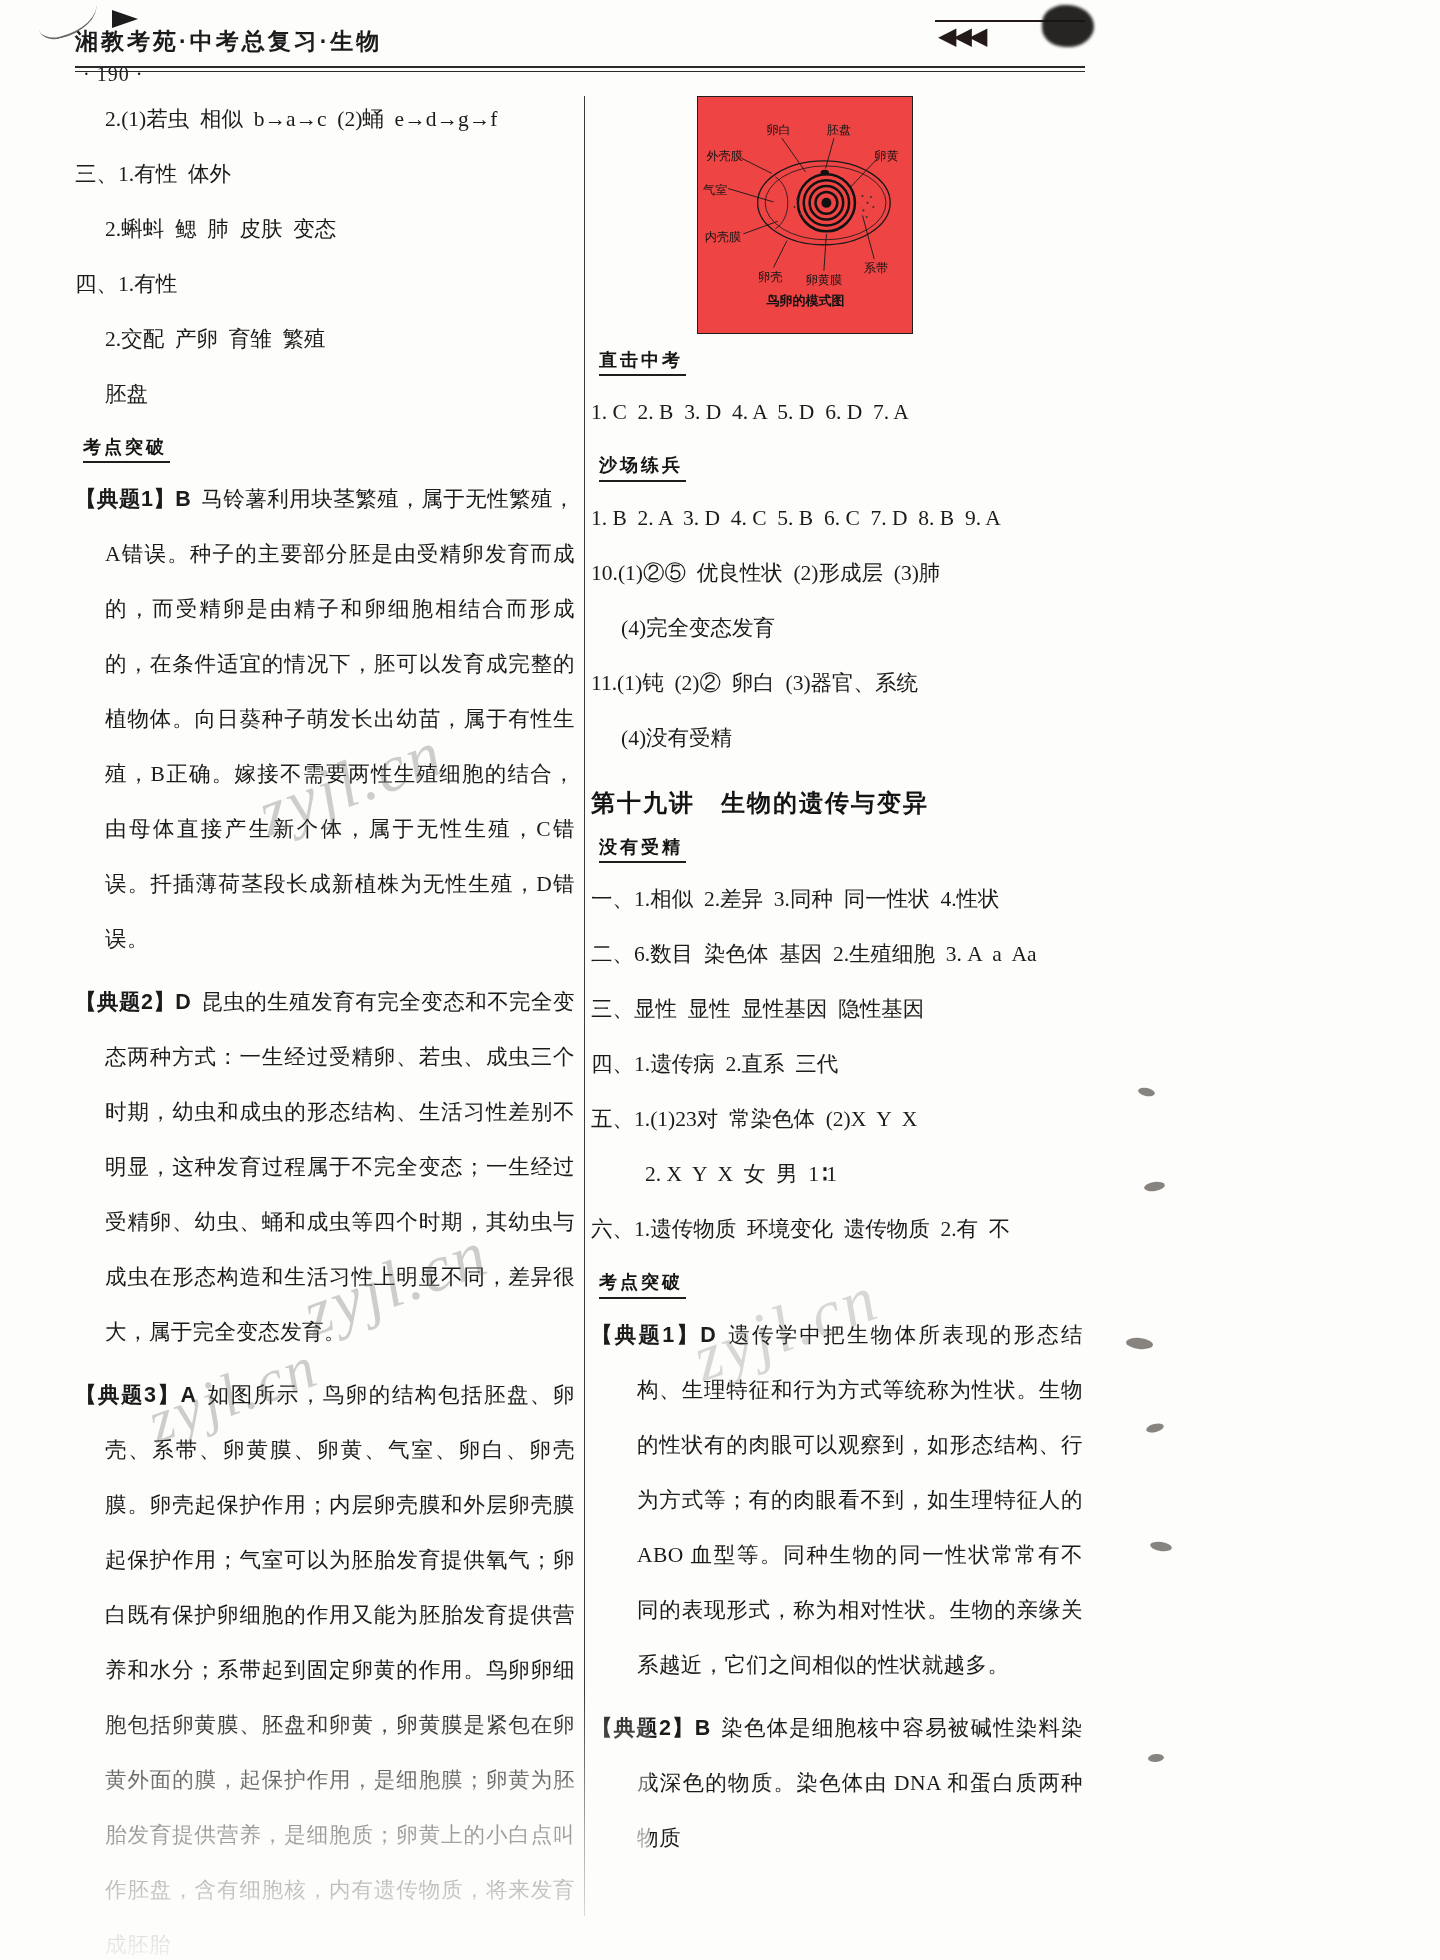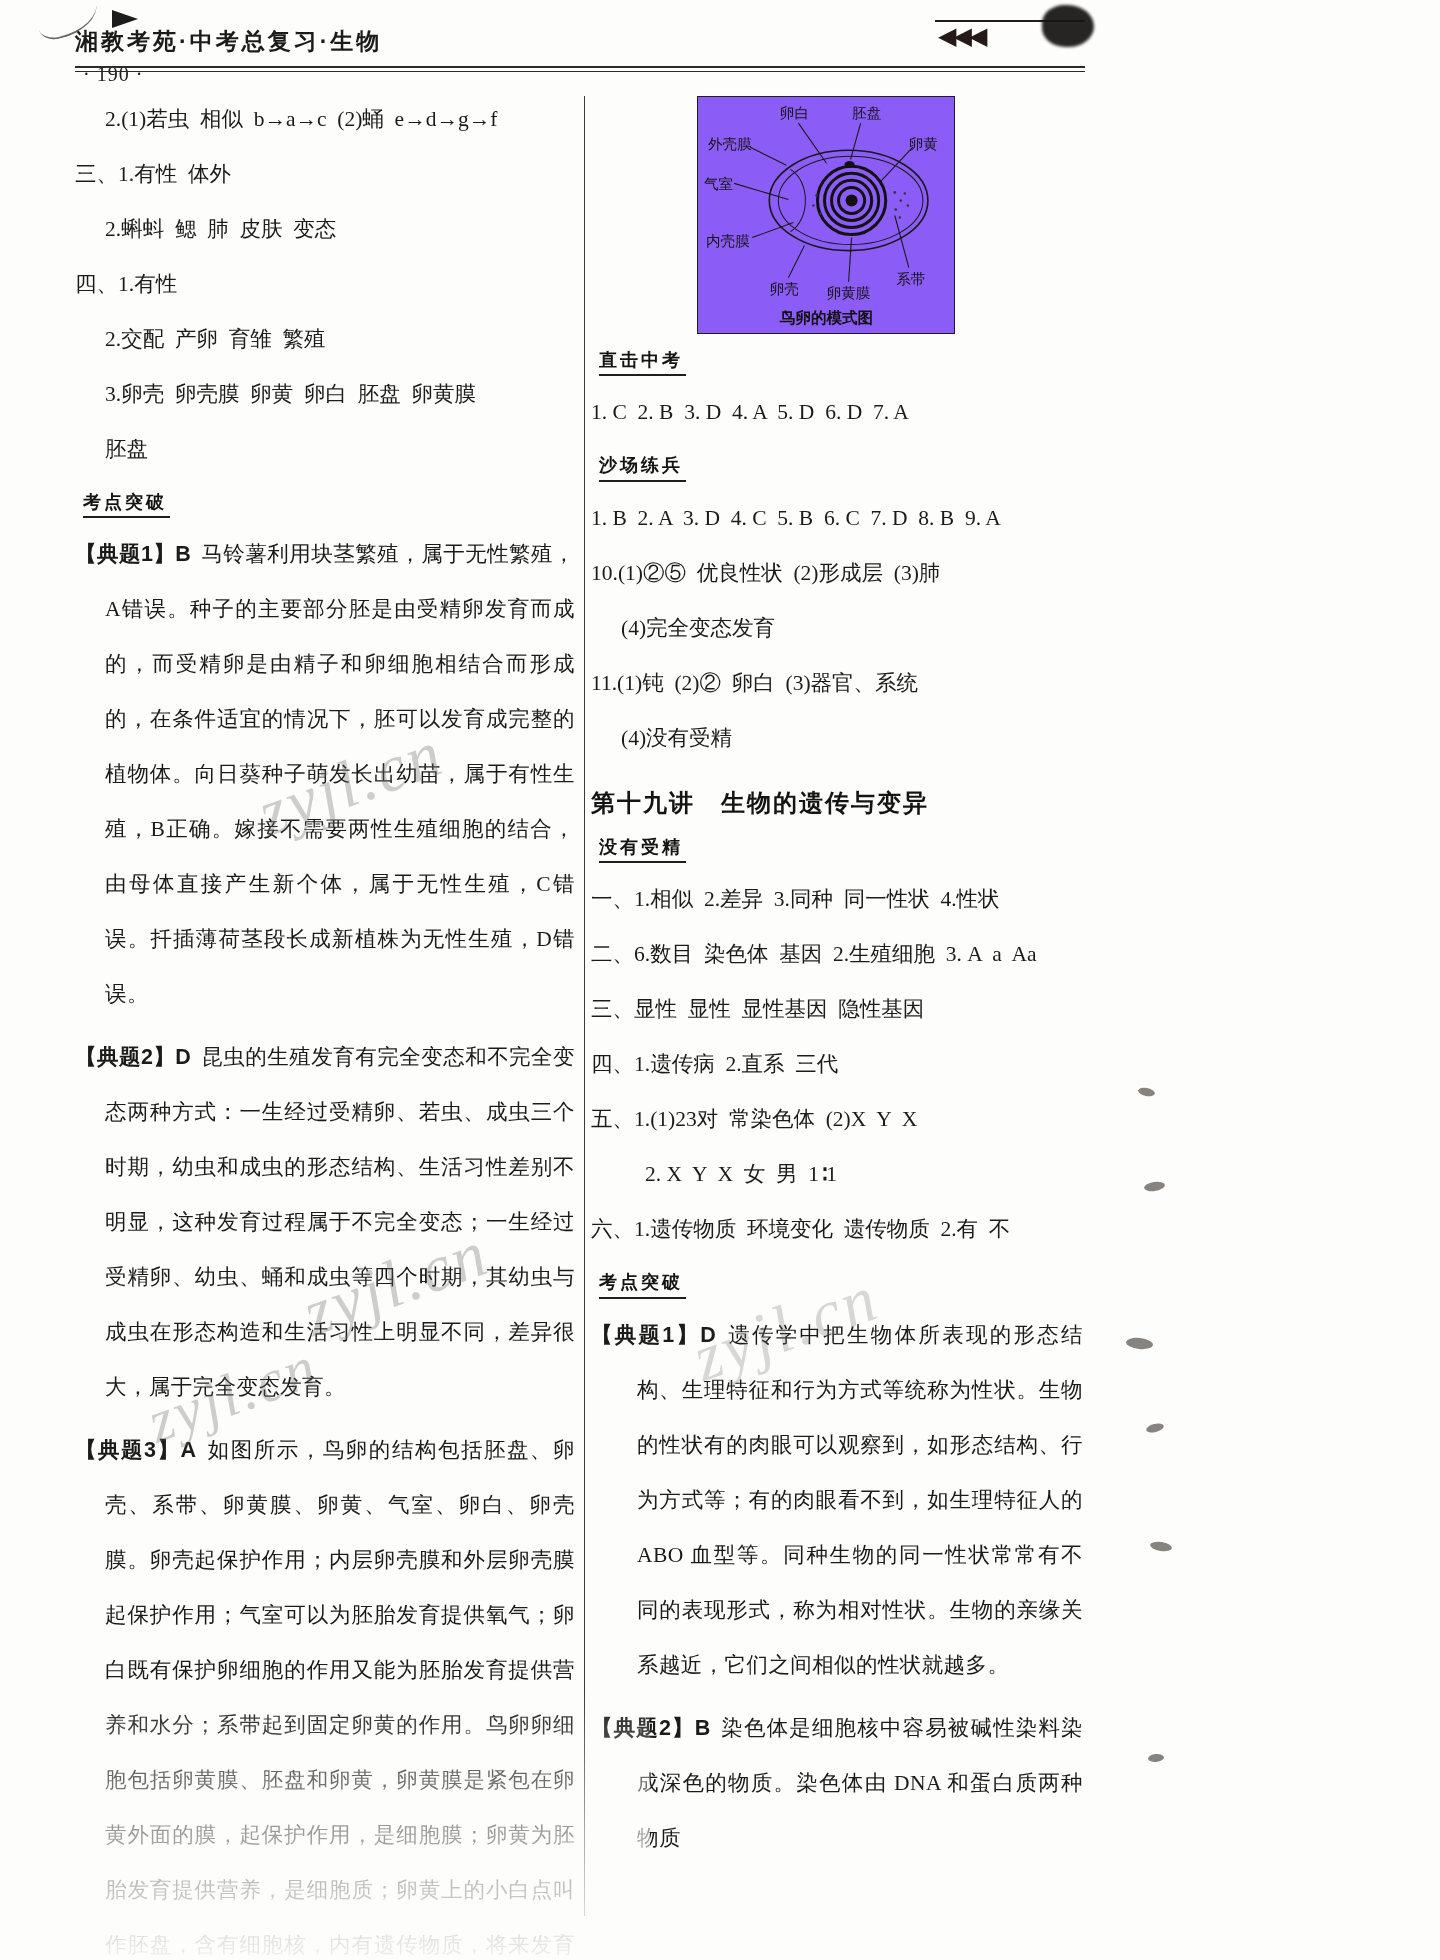--- a/index.html
+++ b/index.html
@@ -66,22 +66,22 @@
     font-weight:bold; font-size:24px; letter-spacing:2px; line-height:1.6; color:#141414;
   }
 
   .q { margin:4px 0 8px; text-align:justify; letter-spacing:.4px; }
   .q.ql { padding-left:30px; text-indent:-30px; }
   .q.qr { padding-left:46px; text-indent:-46px; }
   .qlabel { font-weight:bold; margin-right:10px; font-family:"Liberation Sans","DejaVu Sans",sans-serif; font-size:21.5px; }
 
   
   .eggbox {
-    width:258px; height:238px; margin:6px 0 14px 106px;
-    border:1.7px solid #1f1f1f; box-sizing:border-box; background:#8b5cf6;
+    width:216px; height:238px; margin:6px 0 14px 106px;
+    border:1.7px solid #1f1f1f; box-sizing:border-box; background:#ef4444;
   }
   .eggbox svg { width:100%; height:100%; display:block; }
   .st   { fill:none; stroke:#191919; stroke-width:1.6; }
   .thin { stroke-width:1; }
   .yolk { fill:none; stroke:#121212; stroke-width:3; }
   .lead { stroke:#1a1a1a; stroke-width:1.1; }
   .lbl  { font-size:14.5px; fill:#141414; font-family:"Liberation Serif","DejaVu Serif",serif; }
   .cap  { font-size:15.5px; fill:#111; font-weight:bold; }
 
   
@@ -127,21 +127,20 @@
   </div>
 
   <div class="content">
 
     <div class="col left">
       <p class="ans in1">2.(1)若虫  相似  b→a→c  (2)蛹  e→d→g→f</p>
       <p class="ans">三、1.有性  体外</p>
       <p class="ans in1">2.蝌蚪  鳃  肺  皮肤  变态</p>
       <p class="ans">四、1.有性</p>
       <p class="ans in1">2.交配  产卵  育雏  繁殖</p>
-      <p class="ans in1">3.卵壳  卵壳膜  卵黄  卵白  胚盘  卵黄膜</p>
       <p class="ans in1">胚盘</p>
 
       <h3 class="sec">考点突破</h3>
 
       <p class="q ql">
         <b class="qlabel">【典题1】B</b><span>马铃薯利用块茎繁殖，属于无性繁殖，A错误。种子的主要部分胚是由受精卵发育而成的，而受精卵是由精子和卵细胞相结合而形成的，在条件适宜的情况下，胚可以发育成完整的植物体。向日葵种子萌发长出幼苗，属于有性生殖，B正确。嫁接不需要两性生殖细胞的结合，由母体直接产生新个体，属于无性生殖，C错误。扦插薄荷茎段长成新植株为无性生殖，D错误。</span>
       </p>
       <p class="q ql">
         <b class="qlabel">【典题2】D</b><span>昆虫的生殖发育有完全变态和不完全变态两种方式：一生经过受精卵、若虫、成虫三个时期，幼虫和成虫的形态结构、生活习性差别不明显，这种发育过程属于不完全变态；一生经过受精卵、幼虫、蛹和成虫等四个时期，其幼虫与成虫在形态构造和生活习性上明显不同，差异很大，属于完全变态发育。</span>
       </p>

